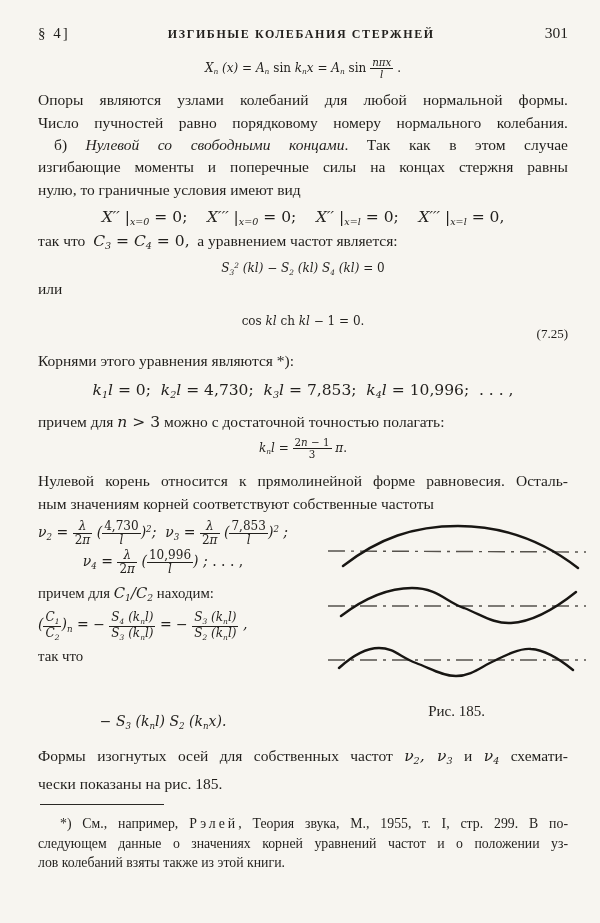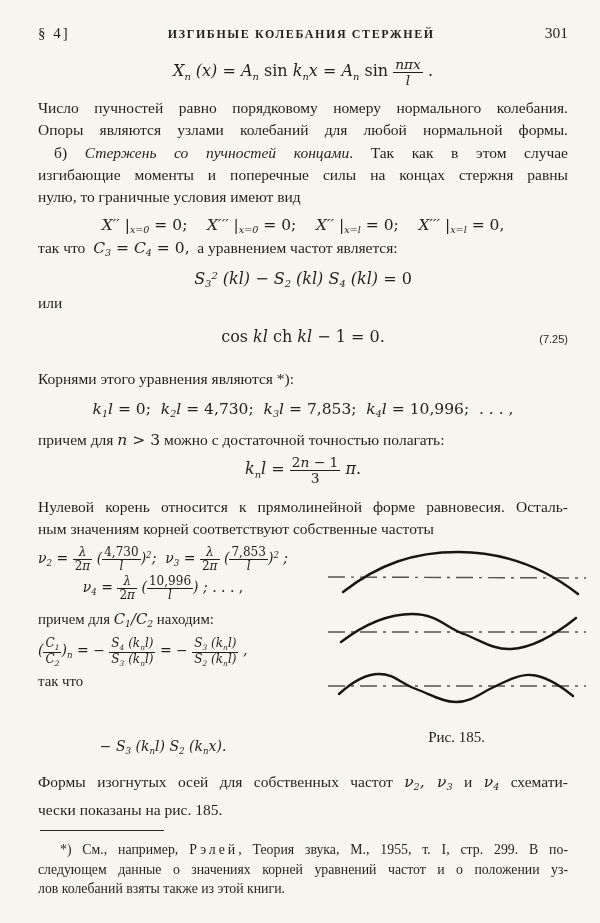--- a/index.html
+++ b/index.html
@@ -20,36 +20,36 @@
   .rhead .title{font-size:12px;letter-spacing:1.6px;font-weight:bold;transform:translateX(-6px);}
   .rhead .pnum{font-size:15.5px;}
   
   .line{font-size:15.5px;line-height:22.4px;}
   .jl{text-align:justify;text-align-last:justify;}
   .indent{text-indent:16px;}
   .mixed{white-space:pre-wrap;}
   .it{font-style:italic;}
   
   .math,.mline{font-family:"DejaVu Serif","DejaVu Sans",serif;font-style:italic;}
-  .mline{text-align:center;font-size:16px;line-height:1.25;white-space:pre;}
+  .mline{text-align:center;font-size:12px;line-height:1.25;white-space:pre;}
   .rm{font-style:normal;}
   .ms{font-size:62%;font-style:italic;vertical-align:-0.35em;}
   .sp{font-size:62%;vertical-align:0.55em;}
   .frac{display:inline-block;vertical-align:-0.62em;text-align:center;font-size:86%;line-height:1.08;}
   .frac>.num{display:block;border-bottom:1px solid currentColor;padding:0 2px;}
   .frac>.den{display:block;padding:0 2px;}
   
   .intro{margin-top:24px;}
   .eq-sine{margin:13px 0 9px;}
   .eq-bc{margin-top:7px;font-size:15.5px;}
   .tak-line{margin-top:1px;}
   .eq-freq{margin-top:4px;}
   .ili{margin-top:1px;}
   .eq-num-row{position:relative;margin-top:13px;}
-  .eq-num-row .eqno{position:absolute;right:0;top:6px;font-style:normal;font-size:11px;font-family:Liberation Sans, sans-serif;}
+  .eq-num-row .eqno{position:absolute;right:0;top:12px;font-style:normal;font-size:13px;font-family:Liberation Serif, serif;}
   .korni{margin-top:21px;}
   .eq-roots{margin-top:9px;font-size:15.5px;}
   .prichem{margin-top:9px;}
   .eq-knl{margin-top:4px;}
   .zero-para{margin-top:10px;}
   
   .twocol{display:flex;margin-top:3px;height:214px;gap:36px;}
   .col-left{width:256px;font-size:14px;}
   .col-left .mline{font-size:14px;text-align:left;}
   .eq-nu23{margin-top:2px;}
@@ -77,23 +77,23 @@
   <div class="rhead">
     <span class="sec">§ 4]</span>
     <span class="title">ИЗГИБНЫЕ КОЛЕБАНИЯ СТЕРЖНЕЙ</span>
     <span class="pnum">301</span>
   </div>
 
 
   <div class="mline eq-sine">X<span class="ms">n</span> (x) = A<span class="ms">n</span> <span class="rm">sin </span>k<span class="ms">n</span>x = A<span class="ms">n</span> <span class="rm">sin </span><span class="frac"><span class="num">nπx</span><span class="den">l</span></span> <span class="rm">.</span></div>
 
   <div>
+    <div class="line jl">Опоры являются узлами колебаний для любой нормальной формы.</div>
     <div class="line jl">Число пучностей равно порядковому номеру нормального колебания.</div>
-    <div class="line jl">Опоры являются узлами колебаний для любой нормальной формы.</div>
-    <div class="line jl indent"><span>б) </span><span class="it">Стержень со пучностей концами</span><span>. Так как в этом случае</span></div>
+    <div class="line jl indent"><span>б) </span><span class="it">Нулевой со свободными концами</span><span>. Так как в этом случае</span></div>
     <div class="line jl">изгибающие моменты и поперечные силы на концах стержня равны</div>
     <div class="line">нулю, то граничные условия имеют вид</div>
   </div>
 
   <div class="mline eq-bc">X′′ |<span class="ms">x=0</span> = <span class="rm">0;</span>    X′′′ |<span class="ms">x=0</span> = <span class="rm">0;</span>    X′′ |<span class="ms">x=l</span> = <span class="rm">0;</span>    X′′′ |<span class="ms">x=l</span> = <span class="rm">0,</span></div>
 
   <div class="line tak-line mixed"><span>так что  </span><span class="math">C<span class="ms">3</span> = C<span class="ms">4</span> = <span class="rm">0,</span></span><span>  а уравнением частот является:</span></div>
 
   <div class="mline eq-freq">S<span class="ms">3</span><span class="sp">2</span> (kl) − S<span class="ms">2</span> (kl) S<span class="ms">4</span> (kl) = <span class="rm">0</span></div>
 

